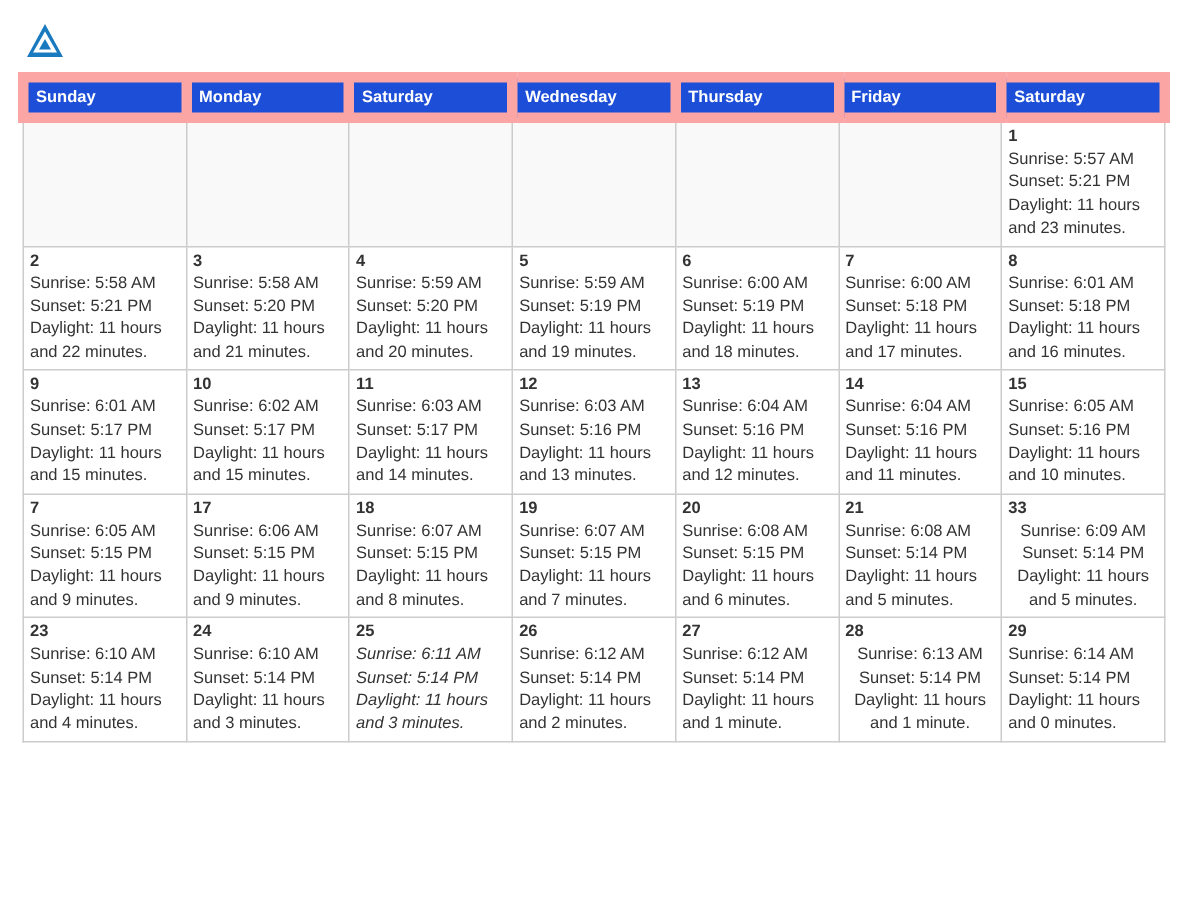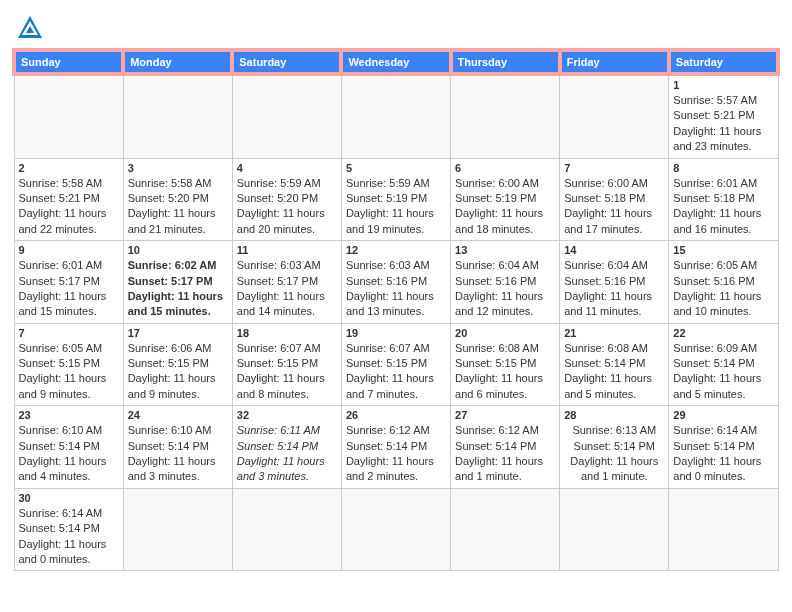--- a/index.html
+++ b/index.html
@@ -57,27 +57,27 @@
     .subtitle {
       font-size: 13px;
       color: #555;
     }
     .calendar {
       width: 100%;
       border-collapse: collapse;
       border: 1px solid #ccc;
     }
     .calendar th {
-      background: #3b82f6;
+      background: #1d4ed8;
       color: #fff;
       font-size: 11px;
       font-weight: bold;
       padding: 4px 5px;
       text-align: left;
-      border: 4px solid #fca5a5;
+      border: 7px solid #fca5a5;
     }
     .calendar td {
       vertical-align: top;
       border: 1px solid #ccc;
       padding: 3px 4px;
       width: calc(100% / 7);
       height: 74px;
       font-size: 9px;
       color: #333;
       background: #fff;
@@ -205,21 +205,21 @@
         <tr>
           <td>
             <span class="day-num">9</span>
             <div class="day-info" style="white-space: pre-line;">Sunrise: 6:01 AM
 Sunset: 5:17 PM
 Daylight: 11 hours
 and 15 minutes.</div>
           </td>
           <td>
             <span class="day-num">10</span>
-            <div class="day-info" style="white-space: pre-line; font-weight: bold;">Sunrise: 6:02 AM
+            <div class="day-info" style="white-space: pre-line;">Sunrise: 6:02 AM
 Sunset: 5:17 PM
 Daylight: 11 hours
 and 15 minutes.</div>
           </td>
           <td>
             <span class="day-num">11</span>
             <div class="day-info" style="white-space: pre-line;">Sunrise: 6:03 AM
 Sunset: 5:17 PM
 Daylight: 11 hours
 and 14 minutes.</div>
@@ -290,22 +290,22 @@
 and 6 minutes.</div>
           </td>
           <td>
             <span class="day-num">21</span>
             <div class="day-info" style="white-space: pre-line;">Sunrise: 6:08 AM
 Sunset: 5:14 PM
 Daylight: 11 hours
 and 5 minutes.</div>
           </td>
           <td>
-            <span class="day-num">22</span>
-            <div class="day-info" style="white-space: pre-line;">Sunrise: 6:09 AM
+            <span class="day-num">33</span>
+            <div class="day-info" style="white-space: pre-line; text-align: center;">Sunrise: 6:09 AM
 Sunset: 5:14 PM
 Daylight: 11 hours
 and 5 minutes.</div>
           </td>
         </tr>
         <tr>
           <td>
             <span class="day-num">23</span>
             <div class="day-info" style="white-space: pre-line;">Sunrise: 6:10 AM
 Sunset: 5:14 PM
@@ -313,21 +313,21 @@
 and 4 minutes.</div>
           </td>
           <td>
             <span class="day-num">24</span>
             <div class="day-info" style="white-space: pre-line;">Sunrise: 6:10 AM
 Sunset: 5:14 PM
 Daylight: 11 hours
 and 3 minutes.</div>
           </td>
           <td>
-            <span class="day-num">32</span>
+            <span class="day-num">25</span>
             <div class="day-info" style="white-space: pre-line; font-style: italic;">Sunrise: 6:11 AM
 Sunset: 5:14 PM
 Daylight: 11 hours
 and 3 minutes.</div>
           </td>
           <td>
             <span class="day-num">26</span>
             <div class="day-info" style="white-space: pre-line;">Sunrise: 6:12 AM
 Sunset: 5:14 PM
 Daylight: 11 hours
@@ -347,31 +347,16 @@
 Daylight: 11 hours
 and 1 minute.</div>
           </td>
           <td>
             <span class="day-num">29</span>
             <div class="day-info" style="white-space: pre-line;">Sunrise: 6:14 AM
 Sunset: 5:14 PM
 Daylight: 11 hours
 and 0 minutes.</div>
           </td>
-        </tr>
-        <tr class="last-row">
-          <td>
-            <span class="day-num">30</span>
-            <div class="day-info" style="white-space: pre-line;">Sunrise: 6:14 AM
-Sunset: 5:14 PM
-Daylight: 11 hours
-and 0 minutes.</div>
-          </td>
-          <td class="empty"></td>
-          <td class="empty"></td>
-          <td class="empty"></td>
-          <td class="empty"></td>
-          <td class="empty"></td>
-          <td class="empty"></td>
         </tr>
       </tbody>
   </table>
 </div>
 
 </body></html>

